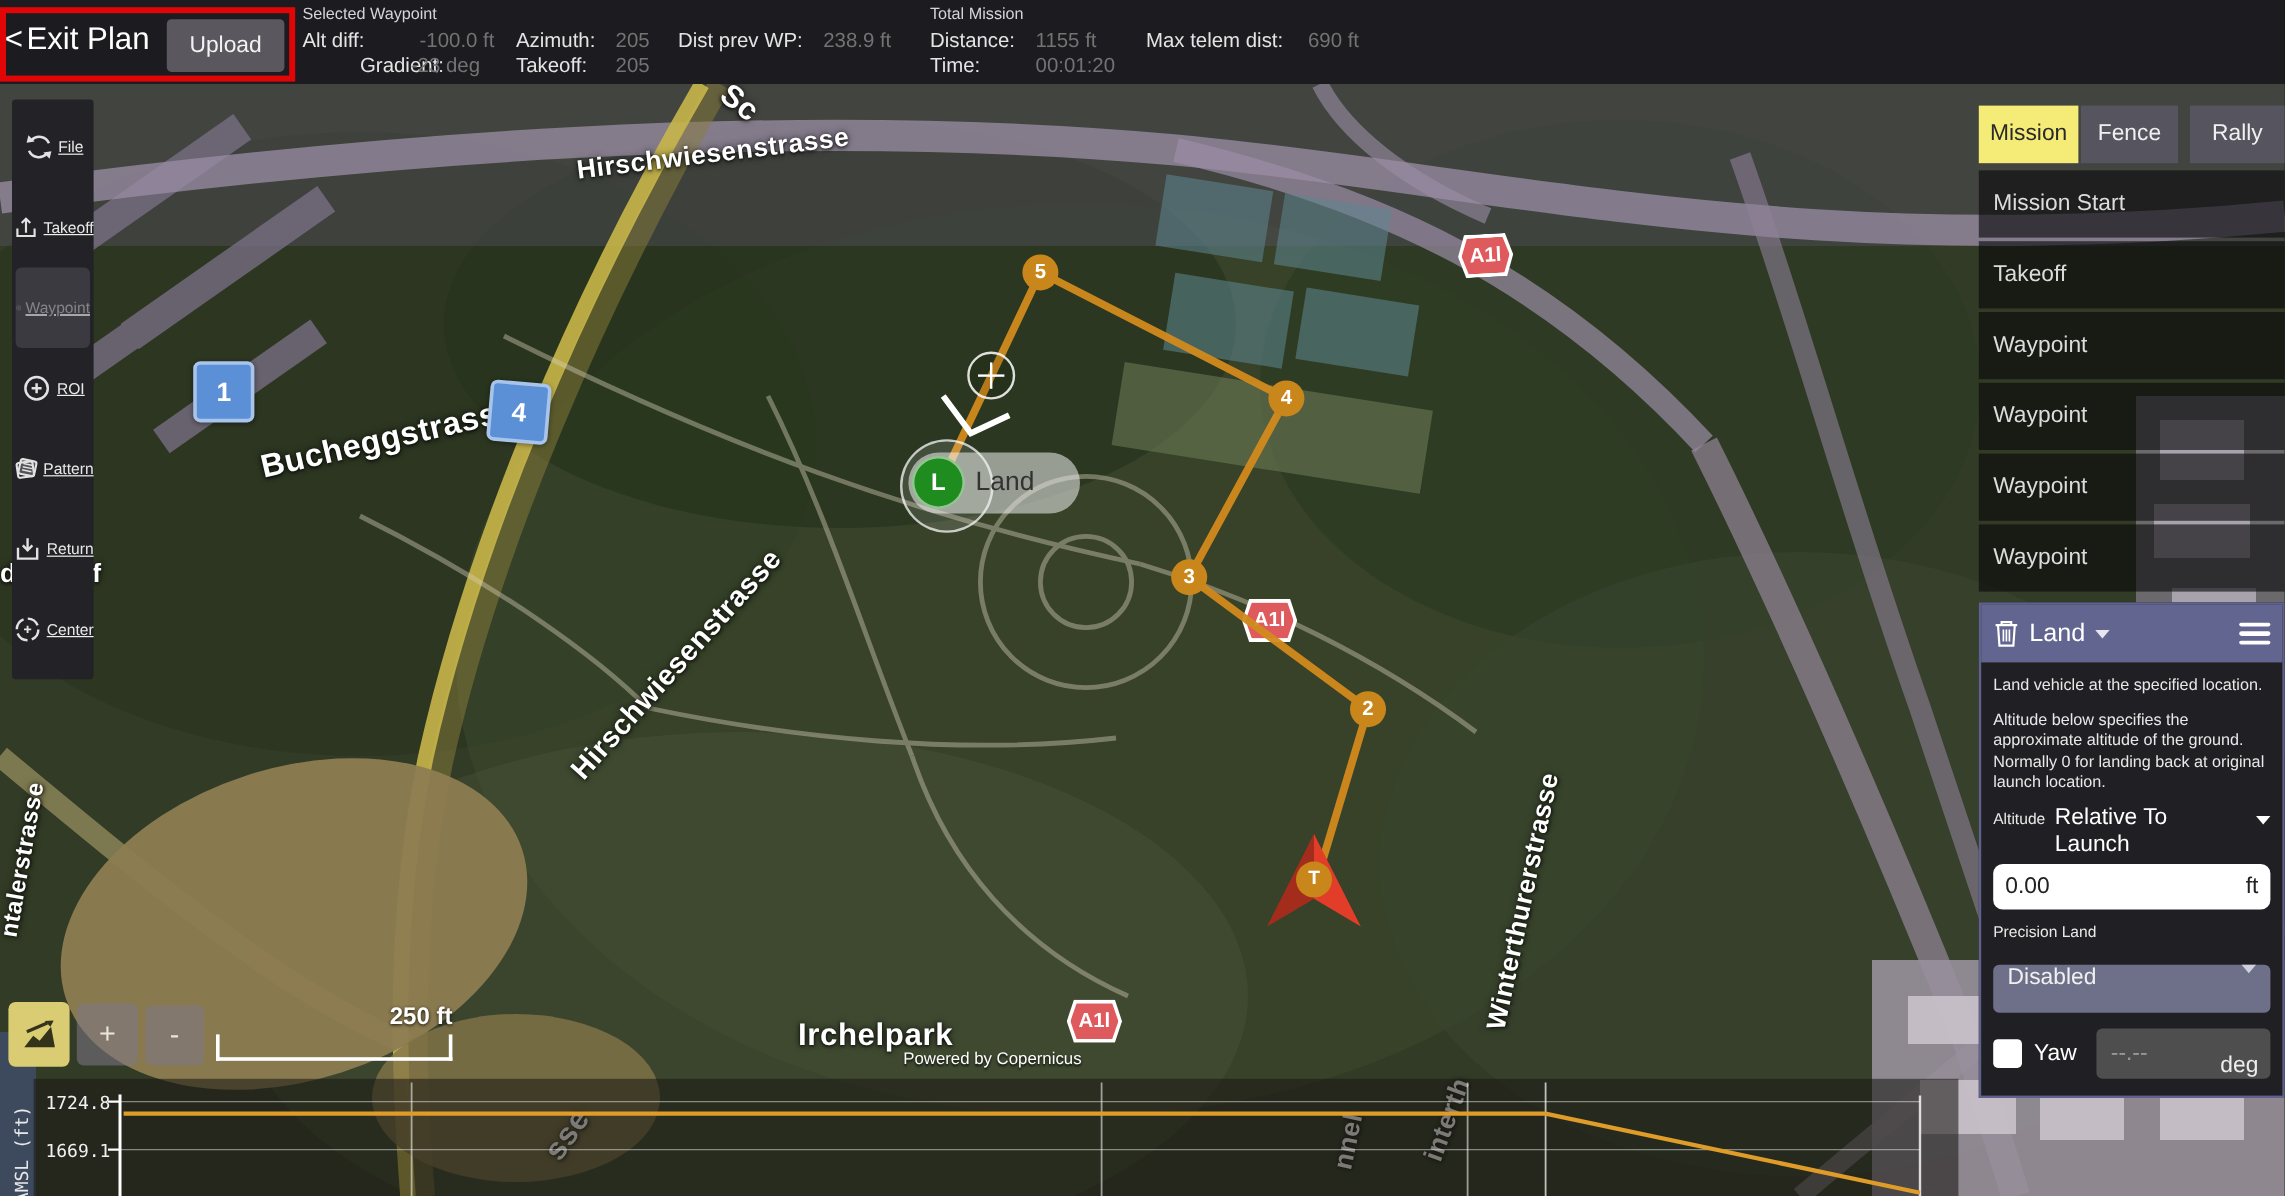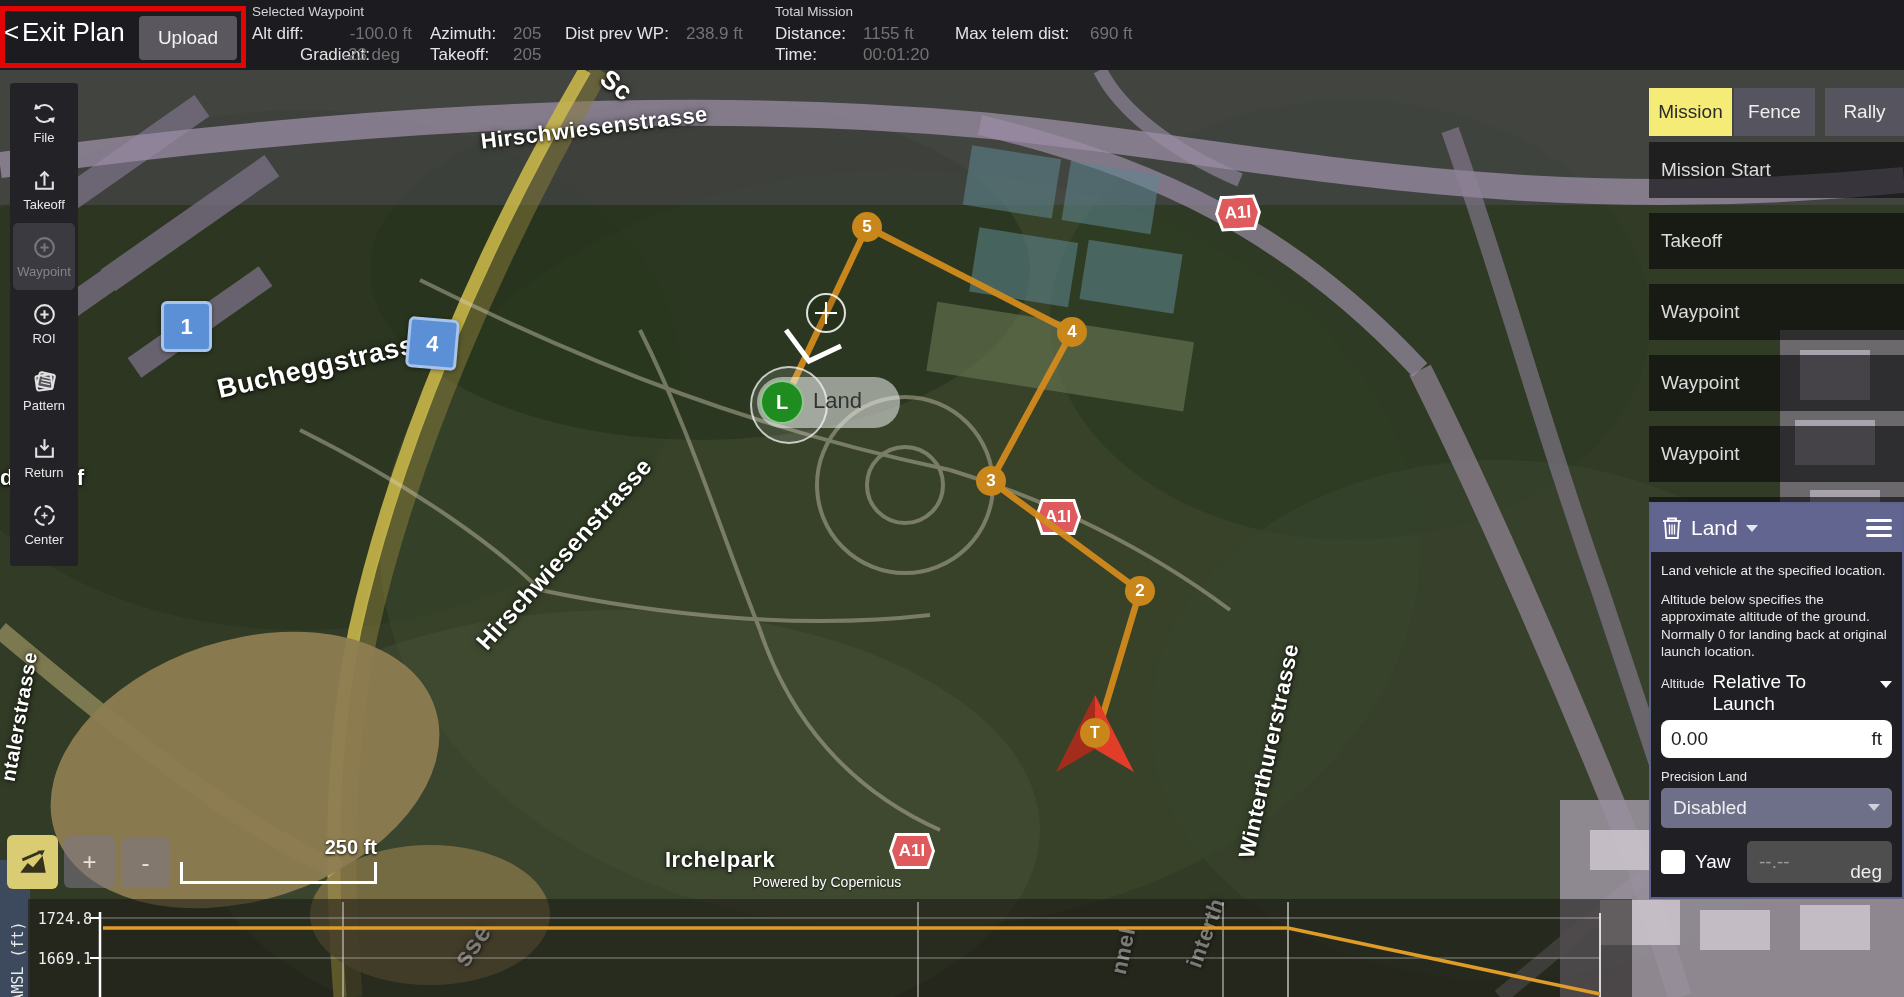--- a/index.html
+++ b/index.html
@@ -34,52 +34,52 @@
   #topbar .t-title{font-size:13.5px;color:#d5d5d5;}
   #topbar .lbl{font-size:17px;color:#e4e4e4;}
   #topbar .val{font-size:17px;color:#737373;}
   #hl-box{position:absolute;left:0;top:6px;width:246px;height:62px;border:5px solid #e10505;
           box-sizing:border-box;z-index:30;pointer-events:none;}
   #upload-btn{position:absolute;left:139px;top:16px;width:98px;height:44px;background:#5a575f;
           border-radius:4px;color:#f2f2f2;font-size:19px;display:flex;align-items:center;justify-content:center;z-index:21;}
   
   #toolbar{position:absolute;left:10px;top:83px;width:68px;background:#232227;z-index:15;
            border-radius:3px;padding:6px 0 8px 0;}
-  .tool{height:67px;display:flex;flex-direction:column;align-items:center;justify-content:center;gap:3px;}
+  .tool{height:67px;display:flex;flex-direction:row;align-items:center;justify-content:center;gap:3px;text-decoration:underline;}
   .tool .tl{font-size:13px;color:#e8e8e8;}
   .tool svg{stroke:#e2e2e2;fill:none;stroke-width:2;}
   .tool.disabled{background:#3b3a40;border-radius:5px;margin:0 3px;}
   .tool.disabled svg{stroke:#77767c;}
   .tool.disabled .tl{color:#84838a;}
   
   .tab{position:absolute;top:88px;height:48px;display:flex;align-items:center;justify-content:center;
        font-size:19px;z-index:10;}
   .tab.active{background:#f5ec77;color:#2a2a2a;}
   .tab.idle{background:rgba(88,86,97,.92);color:#efefef;}
-  #mission-list{position:absolute;left:1649px;top:142px;width:255px;display:flex;flex-direction:column;gap:15px;z-index:10;}
+  #mission-list{position:absolute;left:1649px;top:142px;width:255px;display:flex;flex-direction:column;gap:3px;z-index:10;}
   .mrow{height:56px;background:rgba(8,8,10,.62);color:#dcdcdc;font-size:19px;display:flex;
         align-items:center;padding-left:12px;}
   #land-card{position:absolute;left:1649px;top:502px;width:255px;z-index:10;border:2px solid #5f628c;
         box-sizing:border-box;background:#202024;}
   #land-header{height:48px;background:#62658f;display:flex;align-items:center;padding:0 10px;gap:8px;}
   #land-header .lh-title{font-size:21px;color:#fff;}
   .caret{width:0;height:0;border-left:6px solid transparent;border-right:6px solid transparent;
          border-top:7px solid #e6e6ef;}
   #hamburger{margin-left:auto;display:flex;flex-direction:column;gap:4px;}
   #hamburger span{display:block;width:26px;height:3.5px;background:#fff;border-radius:2px;}
   #land-body{padding:10px 10px 14px 10px;}
   .small-note{font-size:13.5px;color:#e8e8e8;line-height:1.3;}
   .alt-row{display:flex;align-items:baseline;gap:8px;margin-top:10px;}
   .alt-row .a1{font-size:13px;color:#e8e8e8;}
   .alt-row .a2{font-size:19px;color:#fff;}
   .white-input{margin-top:5px;height:38px;background:#fff;border-radius:8px;display:flex;
         align-items:center;padding:0 10px;color:#222;font-size:19px;}
   .white-input .unit{margin-left:auto;}
   .fld-label{font-size:13px;color:#e8e8e8;margin-top:11px;}
-  .drop{margin-top:4px;height:40px;background:#6e7089;border-radius:5px;display:flex;align-items:center;
+  .drop{margin-top:20px;height:40px;background:#6e7089;border-radius:5px;display:flex;
         padding:0 12px;color:#f0f0f0;font-size:19px;}
   .drop .caret{margin-left:auto;border-top-color:#cfd0dc;}
   .yaw-row{margin-top:13px;display:flex;align-items:center;}
   .chk{width:24px;height:24px;background:#fff;border-radius:4px;}
   .yaw-lbl{font-size:19px;color:#fff;margin-left:10px;}
   .dis-input{margin-left:auto;width:145px;height:42px;background:#4e4e4e;border-radius:5px;
         display:flex;align-items:center;padding:0 10px 0 12px;box-sizing:border-box;}
   .dis-input .dv{color:#9b9b9b;font-size:19px;}
   .dis-input .du{margin-left:auto;color:#eee;font-size:19px;margin-top:20px;}
   
@@ -168,21 +168,21 @@
     <rect x="0" y="790" width="30" height="137" fill="#3d4a5e"></rect>
   </svg>
 </div>
 
 <div class="mlabel" style="left:480px;top:115px;font-size:22px;transform:rotate(-7deg);">Hirschwiesenstrasse</div>
 <div class="mlabel" style="left:985px;top:2px;font-size:30px;transform:rotate(-5deg);">Hirschw</div>
 <div class="mlabel" style="left:600px;top:70px;font-size:26px;transform:rotate(38deg);">Sc</div>
 <div class="mlabel" style="left:215px;top:350px;font-size:27px;transform:rotate(-13deg);">Bucheggstrasse</div>
 <div class="mlabel" style="left:440px;top:540px;font-size:24px;transform:rotate(-48deg);">Hirschwiesenstrasse</div>
 <div class="mlabel" style="left:1160px;top:738px;font-size:22px;transform:rotate(-78deg);">Winterthurerstrasse</div>
-<div class="mlabel" style="left:665px;top:847px;font-size:22px;text-align:right;">Irchelpark</div>
+<div class="mlabel" style="left:665px;top:847px;font-size:26px;text-align:right;">Irchelpark</div>
 <div class="mlabel" style="left:0px;top:465px;font-size:22px;">derlihof</div>
 <div class="mlabel" style="left:-46px;top:705px;font-size:20px;transform:rotate(-80deg);">ntalerstrasse</div>
 <div class="mlabel" style="left:450px;top:930px;font-size:26px;transform:rotate(-55deg);">sse</div>
 <div class="mlabel" style="left:1100px;top:938px;font-size:22px;transform:rotate(-78deg);">nnel</div>
 <div class="mlabel" style="left:1170px;top:920px;font-size:22px;transform:rotate(-70deg);">interth</div>
 
 <div class="shield" style="left:1215px;top:195px;transform:rotate(-3deg);">
   <div class="in">A1l</div>
   </div>
 <div class="shield" style="left:1035px;top:499px;">

